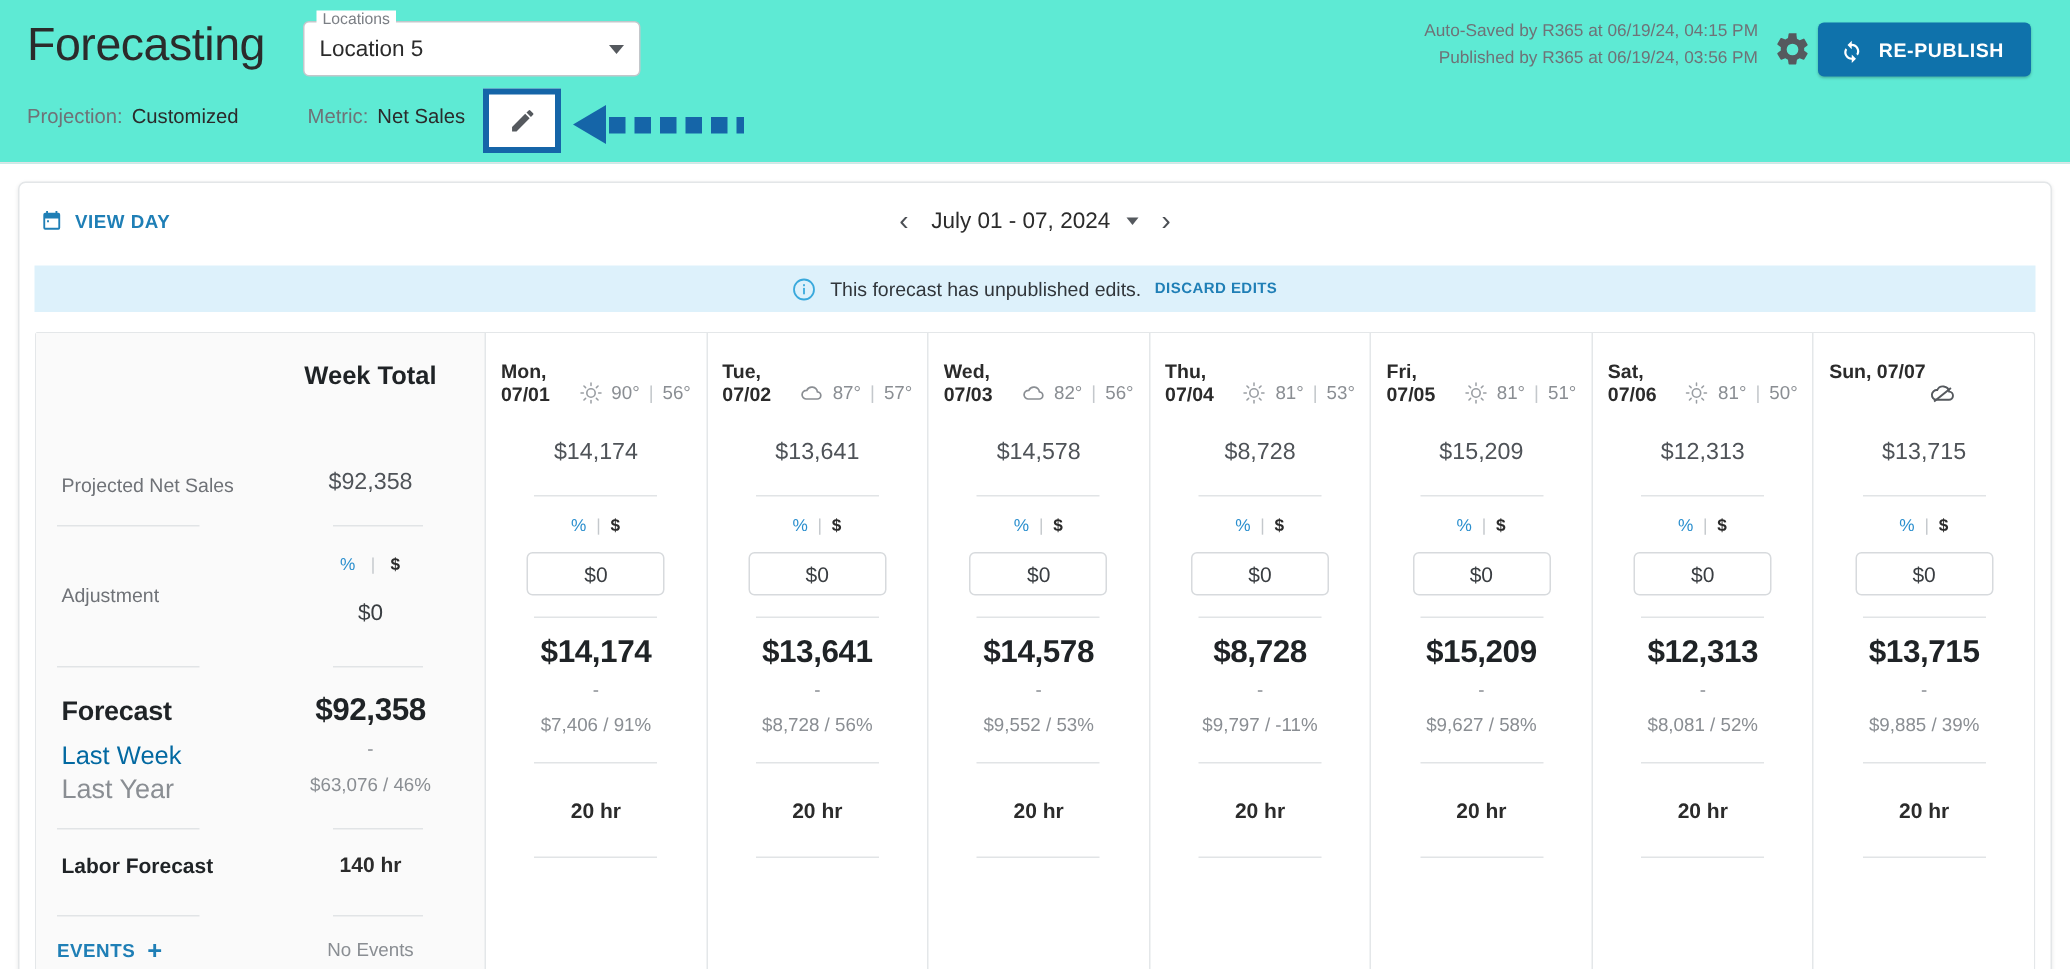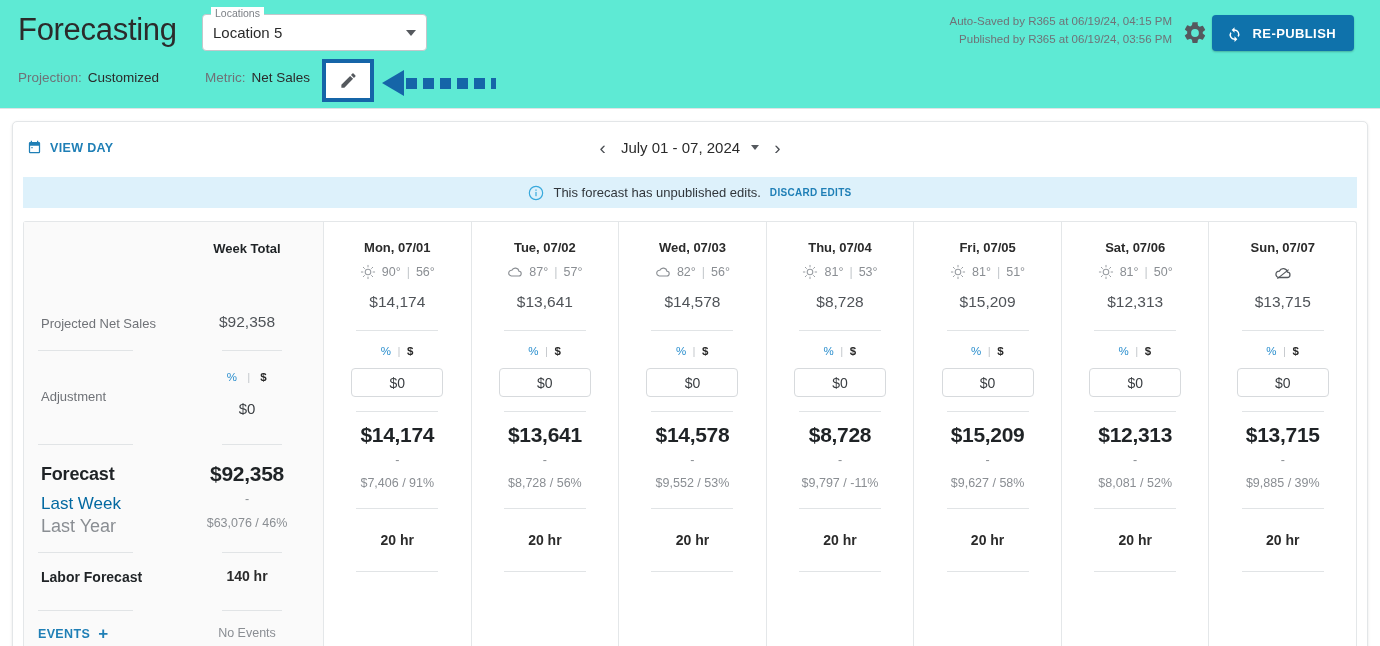--- a/index.html
+++ b/index.html
@@ -172,21 +172,21 @@
   .col:last-child { border-right: none; }
   .col.total {
     flex: 0 0 300px;
     background: #fafafa;
     padding: 0;
     display: block;
     position: relative;
   }
 
   
-  .r-head { height: 52px; display:flex; flex-direction:column; align-items:center; justify-content:flex-start; padding-top:18px; }
+  .r-head { height: 52px; display:flex; flex-direction:row; justify-content:flex-start; padding-top:18px; }
   .dayname { font-size: 13px; font-weight: bold; color: #2b2b2b; }
   .weather { margin-top: 9px; display: flex; align-items: center; gap: 6px; font-size: 12.5px; color: #8a8e93; }
   .weather .sep { color: #c4c8cc; }
   .r-proj { height: 56px; display: flex; align-items: center; justify-content: center; font-size: 15.5px; color: #4f5358; }
   .hr { height: 1px; background: #e1e4e6; width: 82px; margin: 0 auto; }
   .r-adj { height: 80px; display: flex; flex-direction: column; align-items: center; justify-content: center; }
   .pctdollar { font-size: 11.5px; margin-bottom: 11px; letter-spacing: .5px; }
   .pctdollar .pct { color: #2b8fce; cursor: pointer; }
   .pctdollar .bar { color: #c4c8cc; margin: 0 6px; }
   .pctdollar .dol { color: #2b2b2b; font-weight: bold; cursor: pointer; }
@@ -309,21 +309,21 @@
       <rect x="11.1" y="6.7" width="1.8" height="2" fill="#39a9dc"></rect>
     </svg>
     <span>This forecast has unpublished edits.</span>
     <span class="discard">DISCARD EDITS</span>
   </div>
 
   <div class="grid">
 
     <div class="col total">
       <div class="tot-row" style="top:0">
-        <div class="tot-val" style="top:19px;font-size:13px;font-weight:bold;color:#1f2326;">Week Total</div>
+        <div class="tot-val" style="top:19px;font-size:17px;font-weight:bold;color:#1f2326;">Week Total</div>
       </div>
 
       <div class="tot-label" style="top:94px">Projected Net Sales</div>
       <div class="tot-val" style="top:91px;font-size:15.5px;color:#4f5358;">$92,358</div>
       <div class="tot-hr-l" style="top:128px"></div>
       <div class="tot-hr-r" style="top:128px"></div>
 
       <div class="tot-label" style="top:167px">Adjustment</div>
       <div class="tot-val" style="top:149px;font-size:11.5px;letter-spacing:.5px;">
         <span style="color:#2b8fce;cursor:pointer;">%</span>

